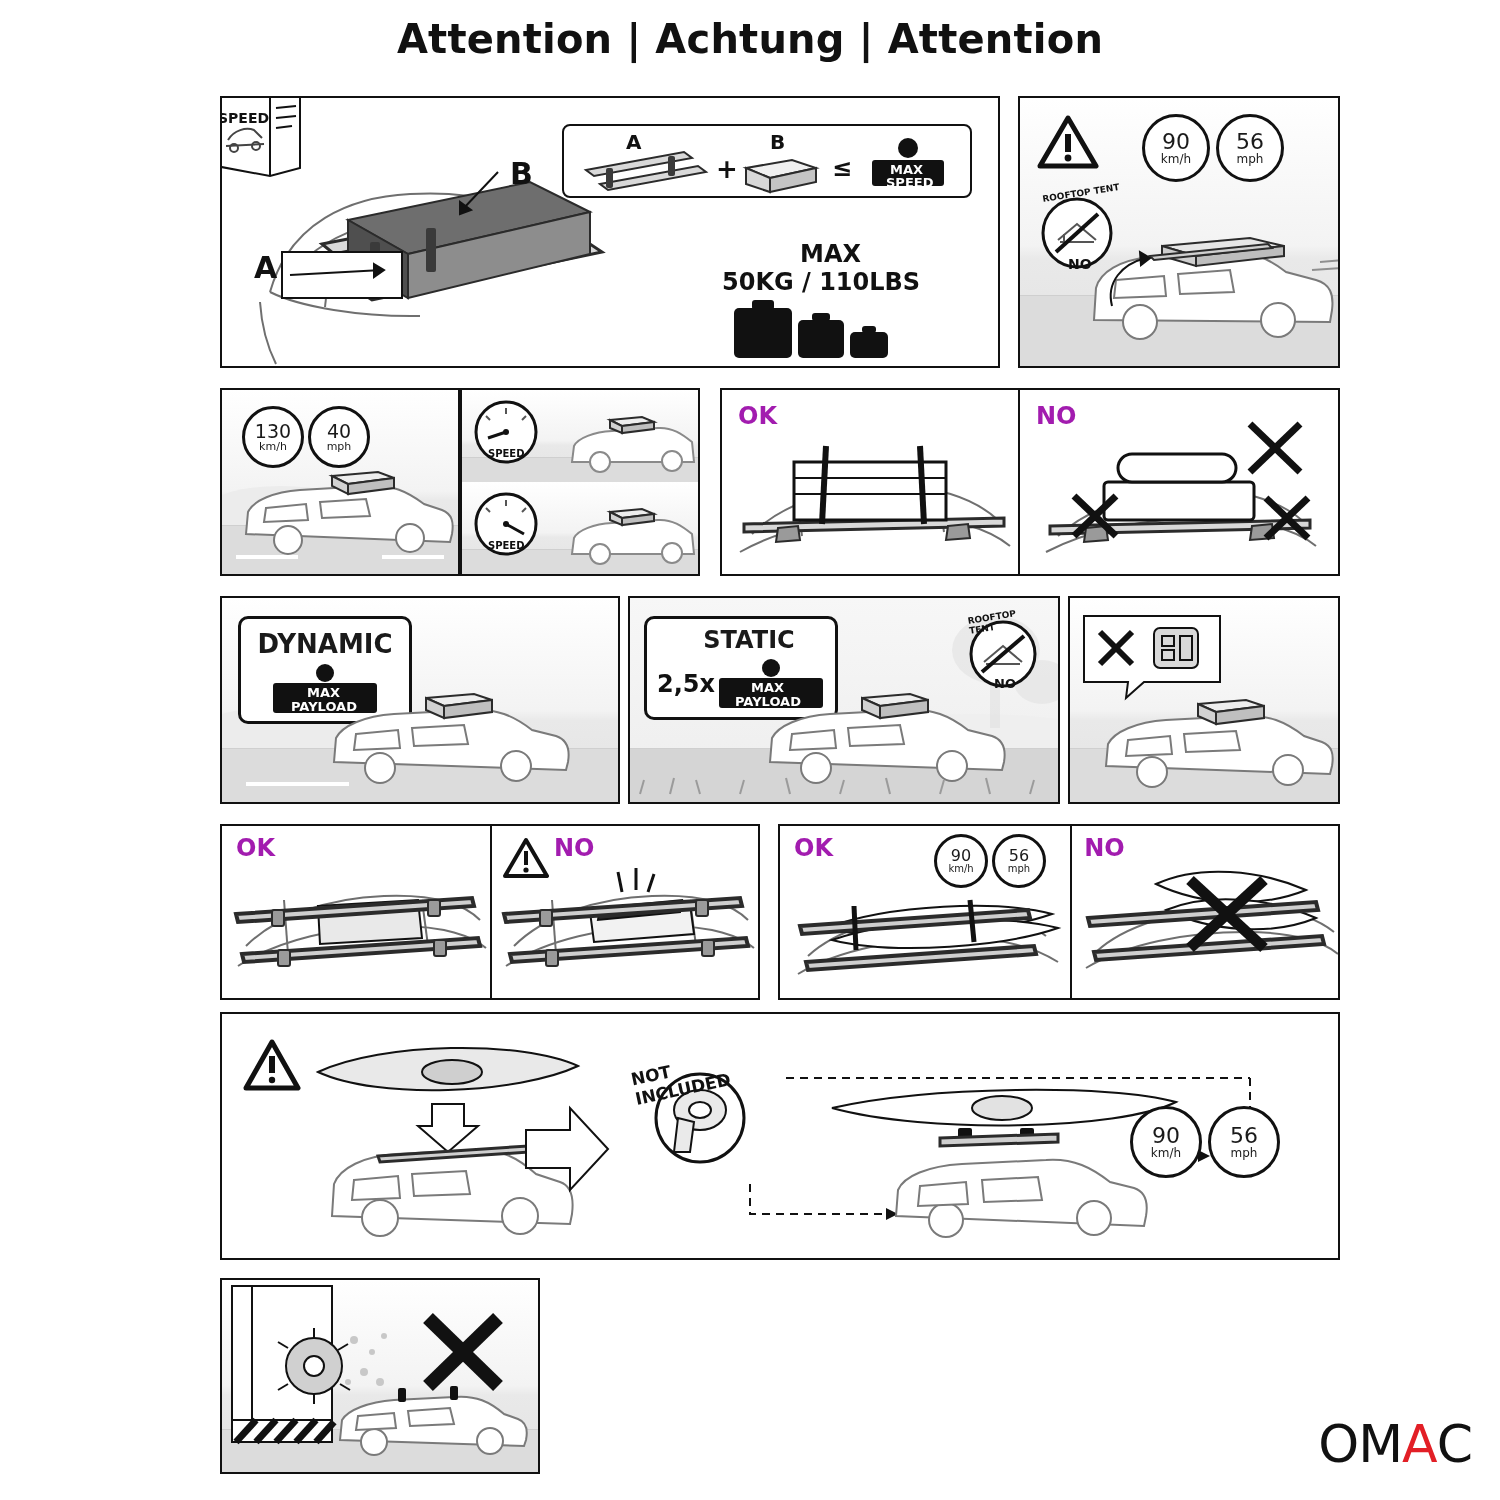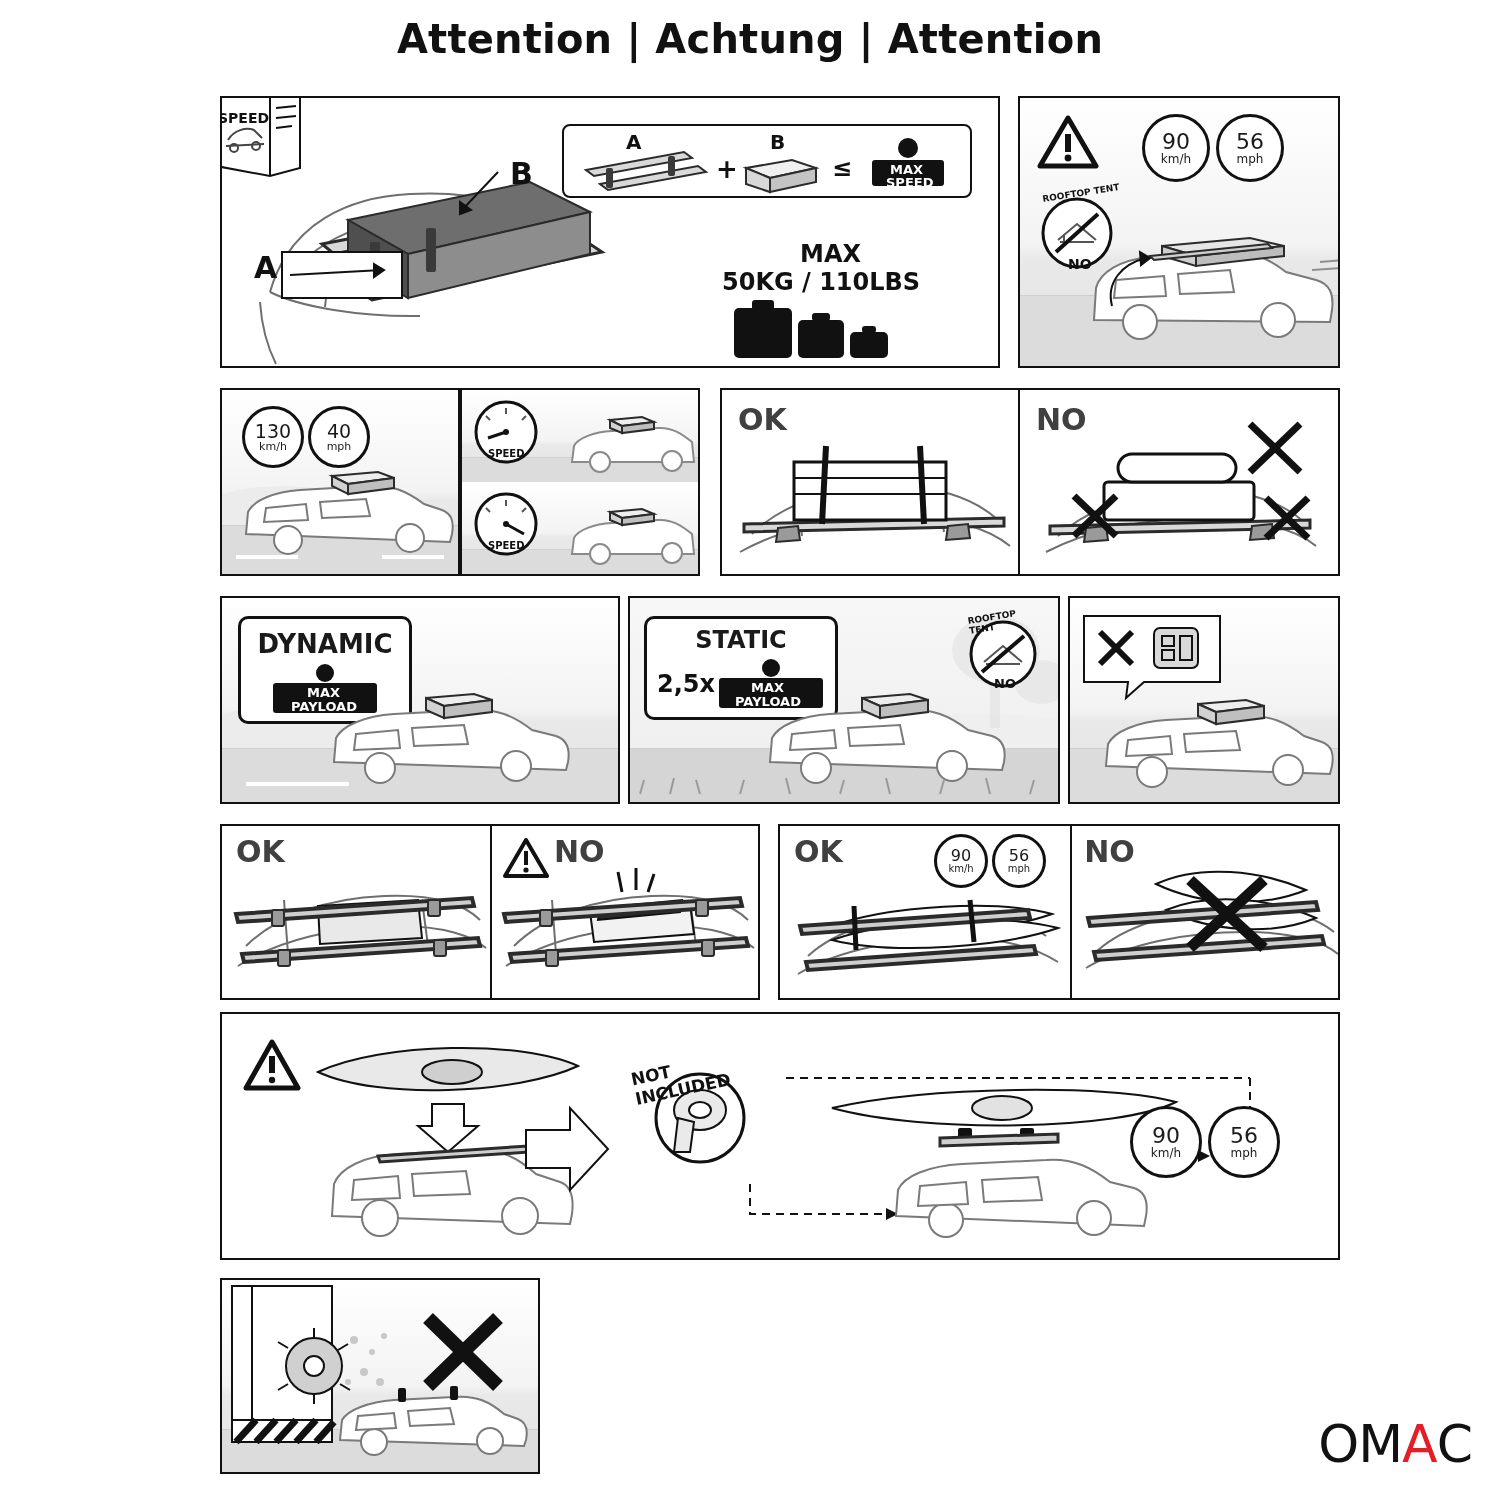--- a/index.html
+++ b/index.html
@@ -47,21 +47,21 @@
   }
   .hill2{
     position:absolute;bottom:26%;right:-8%;width:55%;height:17%;
     background:#efefef;border-radius:50% 50% 0 0;
   }
   .lane{
     position:absolute;bottom:8%;left:6%;width:26%;height:4px;background:#fff;
   }
   .lane.r{left:auto;right:6%;}
   .ok-no{
-    position:absolute;font-size:30px;font-weight:bold;color:#404040;
+    position:absolute;font-size:24px;font-weight:bold;color:#a21caf;
   }
   
   .badge{
     position:absolute;
     border:3px solid #111;border-radius:50%;
     background:#fff;
     display:flex;flex-direction:column;align-items:center;justify-content:center;
     line-height:1;
   }
   .badge .num{font-weight:normal;}
@@ -449,21 +449,21 @@
     <div class="ground" style="background:#d5d5d5;"></div>
 
     <svg viewBox="0 0 432 208" width="432" height="208" style="position:absolute;left:0;top:0;opacity:.5;">
       <g fill="#dfdfdf">
         <ellipse cx="366" cy="52" rx="44" ry="34"></ellipse>
         <rect x="360" y="70" width="10" height="60"></rect>
         <ellipse cx="412" cy="84" rx="28" ry="22"></ellipse>
       </g>
     </svg>
     <div class="sign" style="left:14px;top:18px;width:188px;height:98px;align-items:flex-start;">
-      <div style="font-size:24px;width:100%;text-align:center;margin-top:2px;">STATIC</div>
+      <div style="font-size:24px;width:100%;text-align:center;margin-top:2px;padding-left:8px;">STATIC</div>
       <div style="position:relative;width:188px;height:58px;">
         <div class="txt" style="left:10px;top:16px;font-size:24px;">2,5x</div>
         <svg viewBox="0 0 116 52" width="116" height="52" style="position:absolute;left:66px;top:4px;">
           <circle cx="58" cy="10" r="9" fill="#111"></circle>
           <rect x="6" y="20" width="104" height="30" rx="3" fill="#111"></rect>
         </svg>
         <div class="txt" style="left:104px;top:26px;font-size:13px;color:#fff;">MAX</div>
         <div class="txt" style="left:88px;top:40px;font-size:13px;color:#fff;">PAYLOAD</div>
       </div>
     </div>

